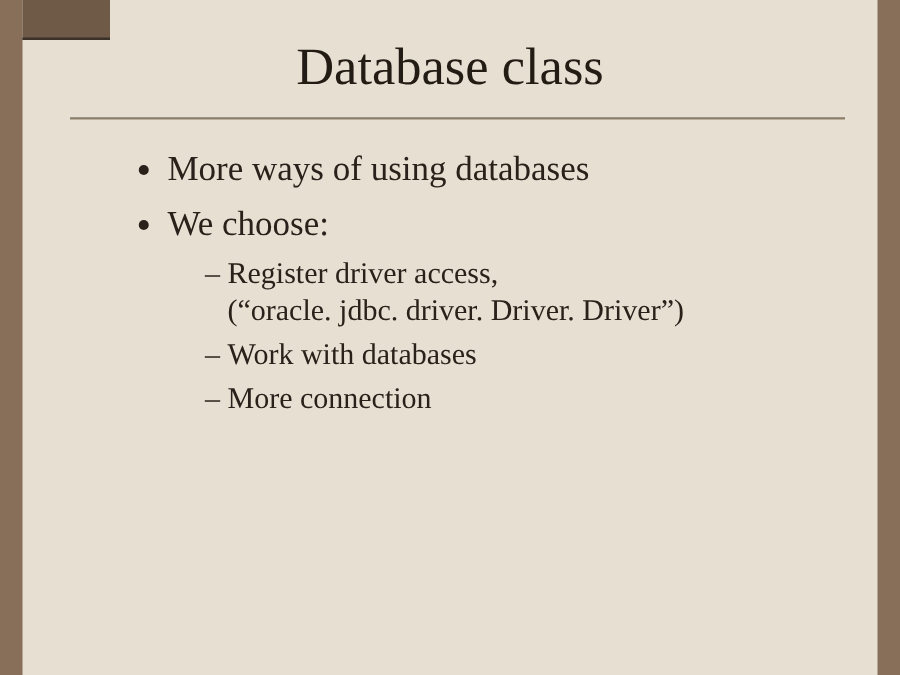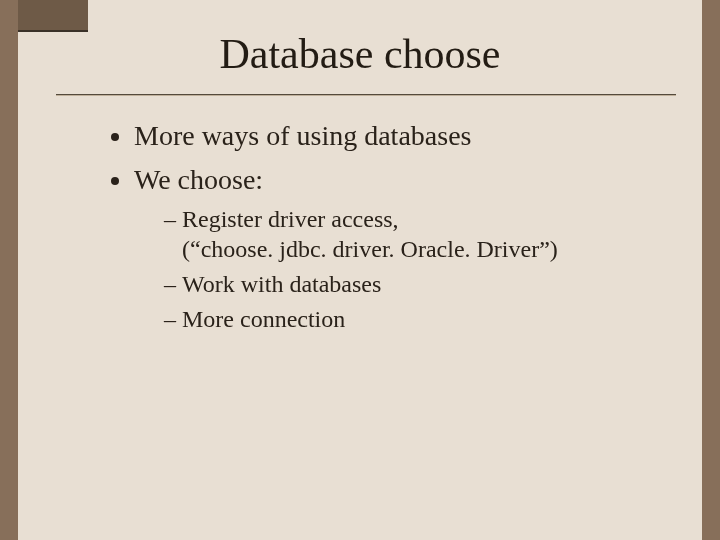--- a/index.html
+++ b/index.html
@@ -96,36 +96,36 @@
     padding-left: 0;
   }
 </style>
 </head>
 <body>
 
 <div class="slide">
   <div class="corner-deco"></div>
 
   <div class="title-wrap">
-    <h1 class="title">Database choose</h1>
+    <h1 class="title">Database class</h1>
   </div>
 
   <div class="hr"></div>
 
   <div class="content">
     <ul class="level1">
       <li>
         <span>More ways of using databases</span>
       </li>
       <li>
         <span>We choose:</span>
         <ul class="level2">
           <li>
             <span>Register driver access,</span>
-            <span class="sub-extra">(“choose. jdbc. driver. Oracle. Driver”)</span>
+            <span class="sub-extra">(“oracle. jdbc. driver. Driver. Driver”)</span>
           </li>
           <li>
             <span>Work with databases</span>
           </li>
           <li>
             <span>More connection</span>
           </li>
         </ul>
       </li>
     </ul>

